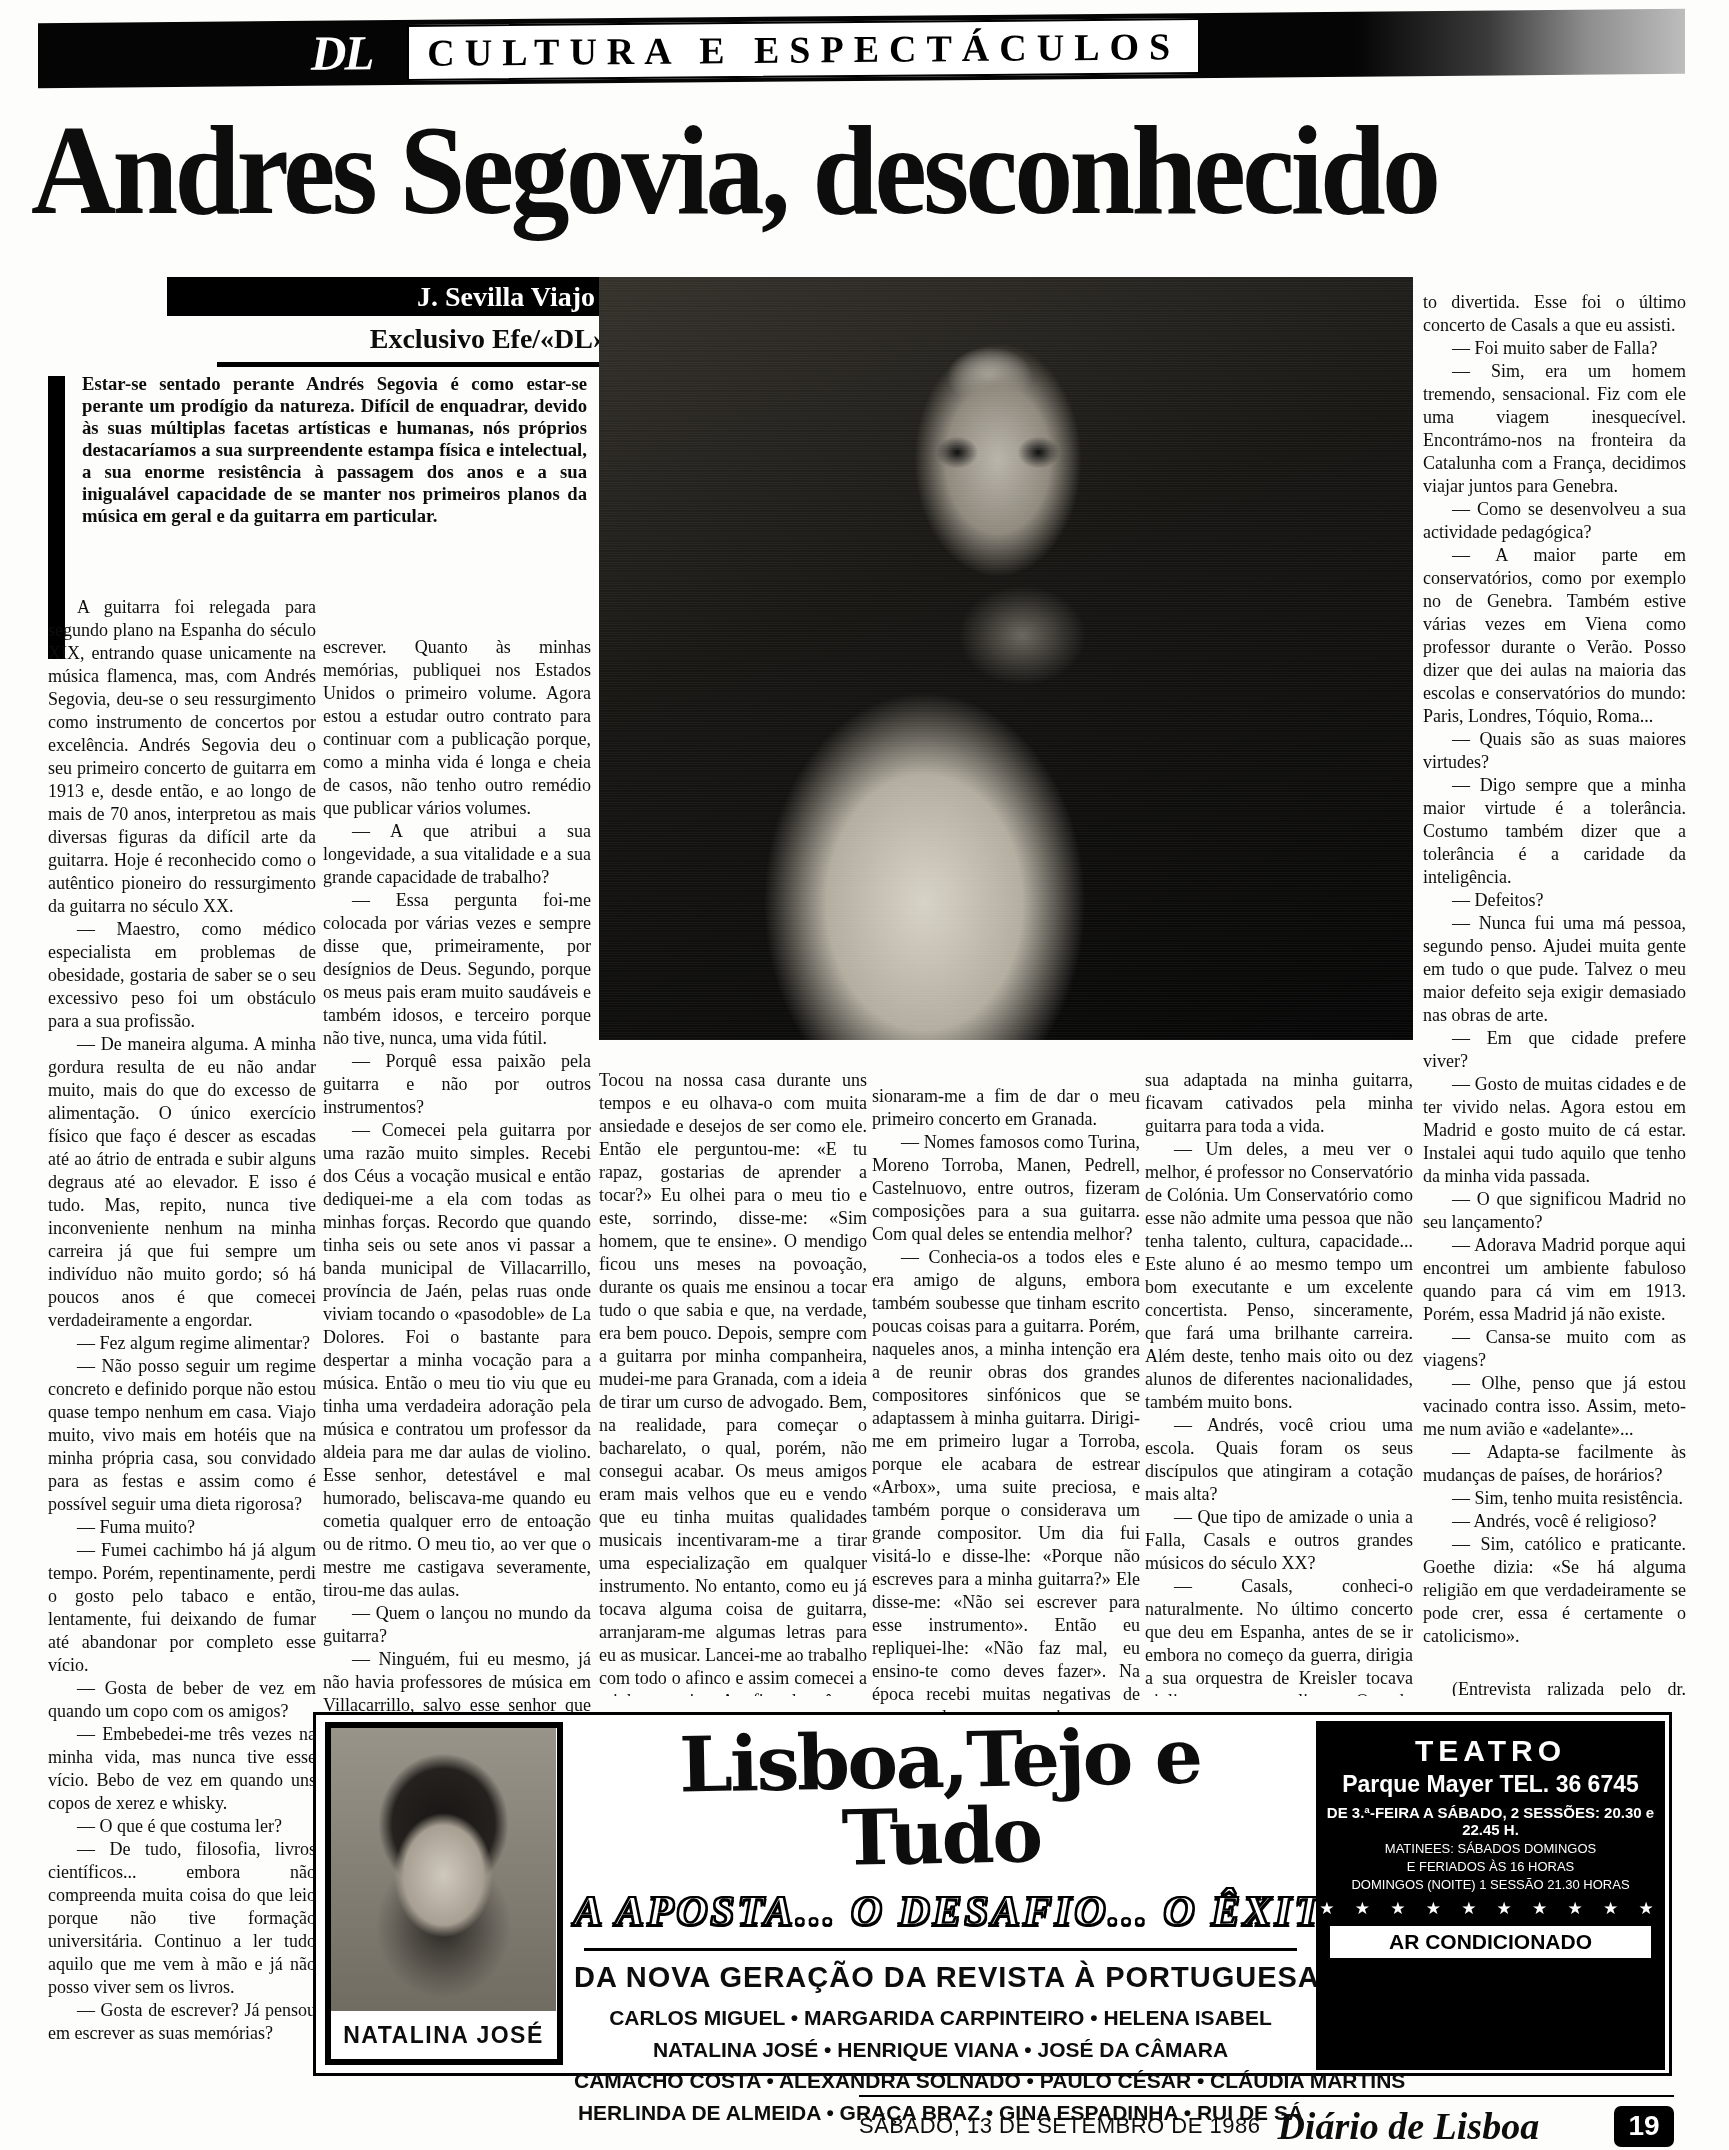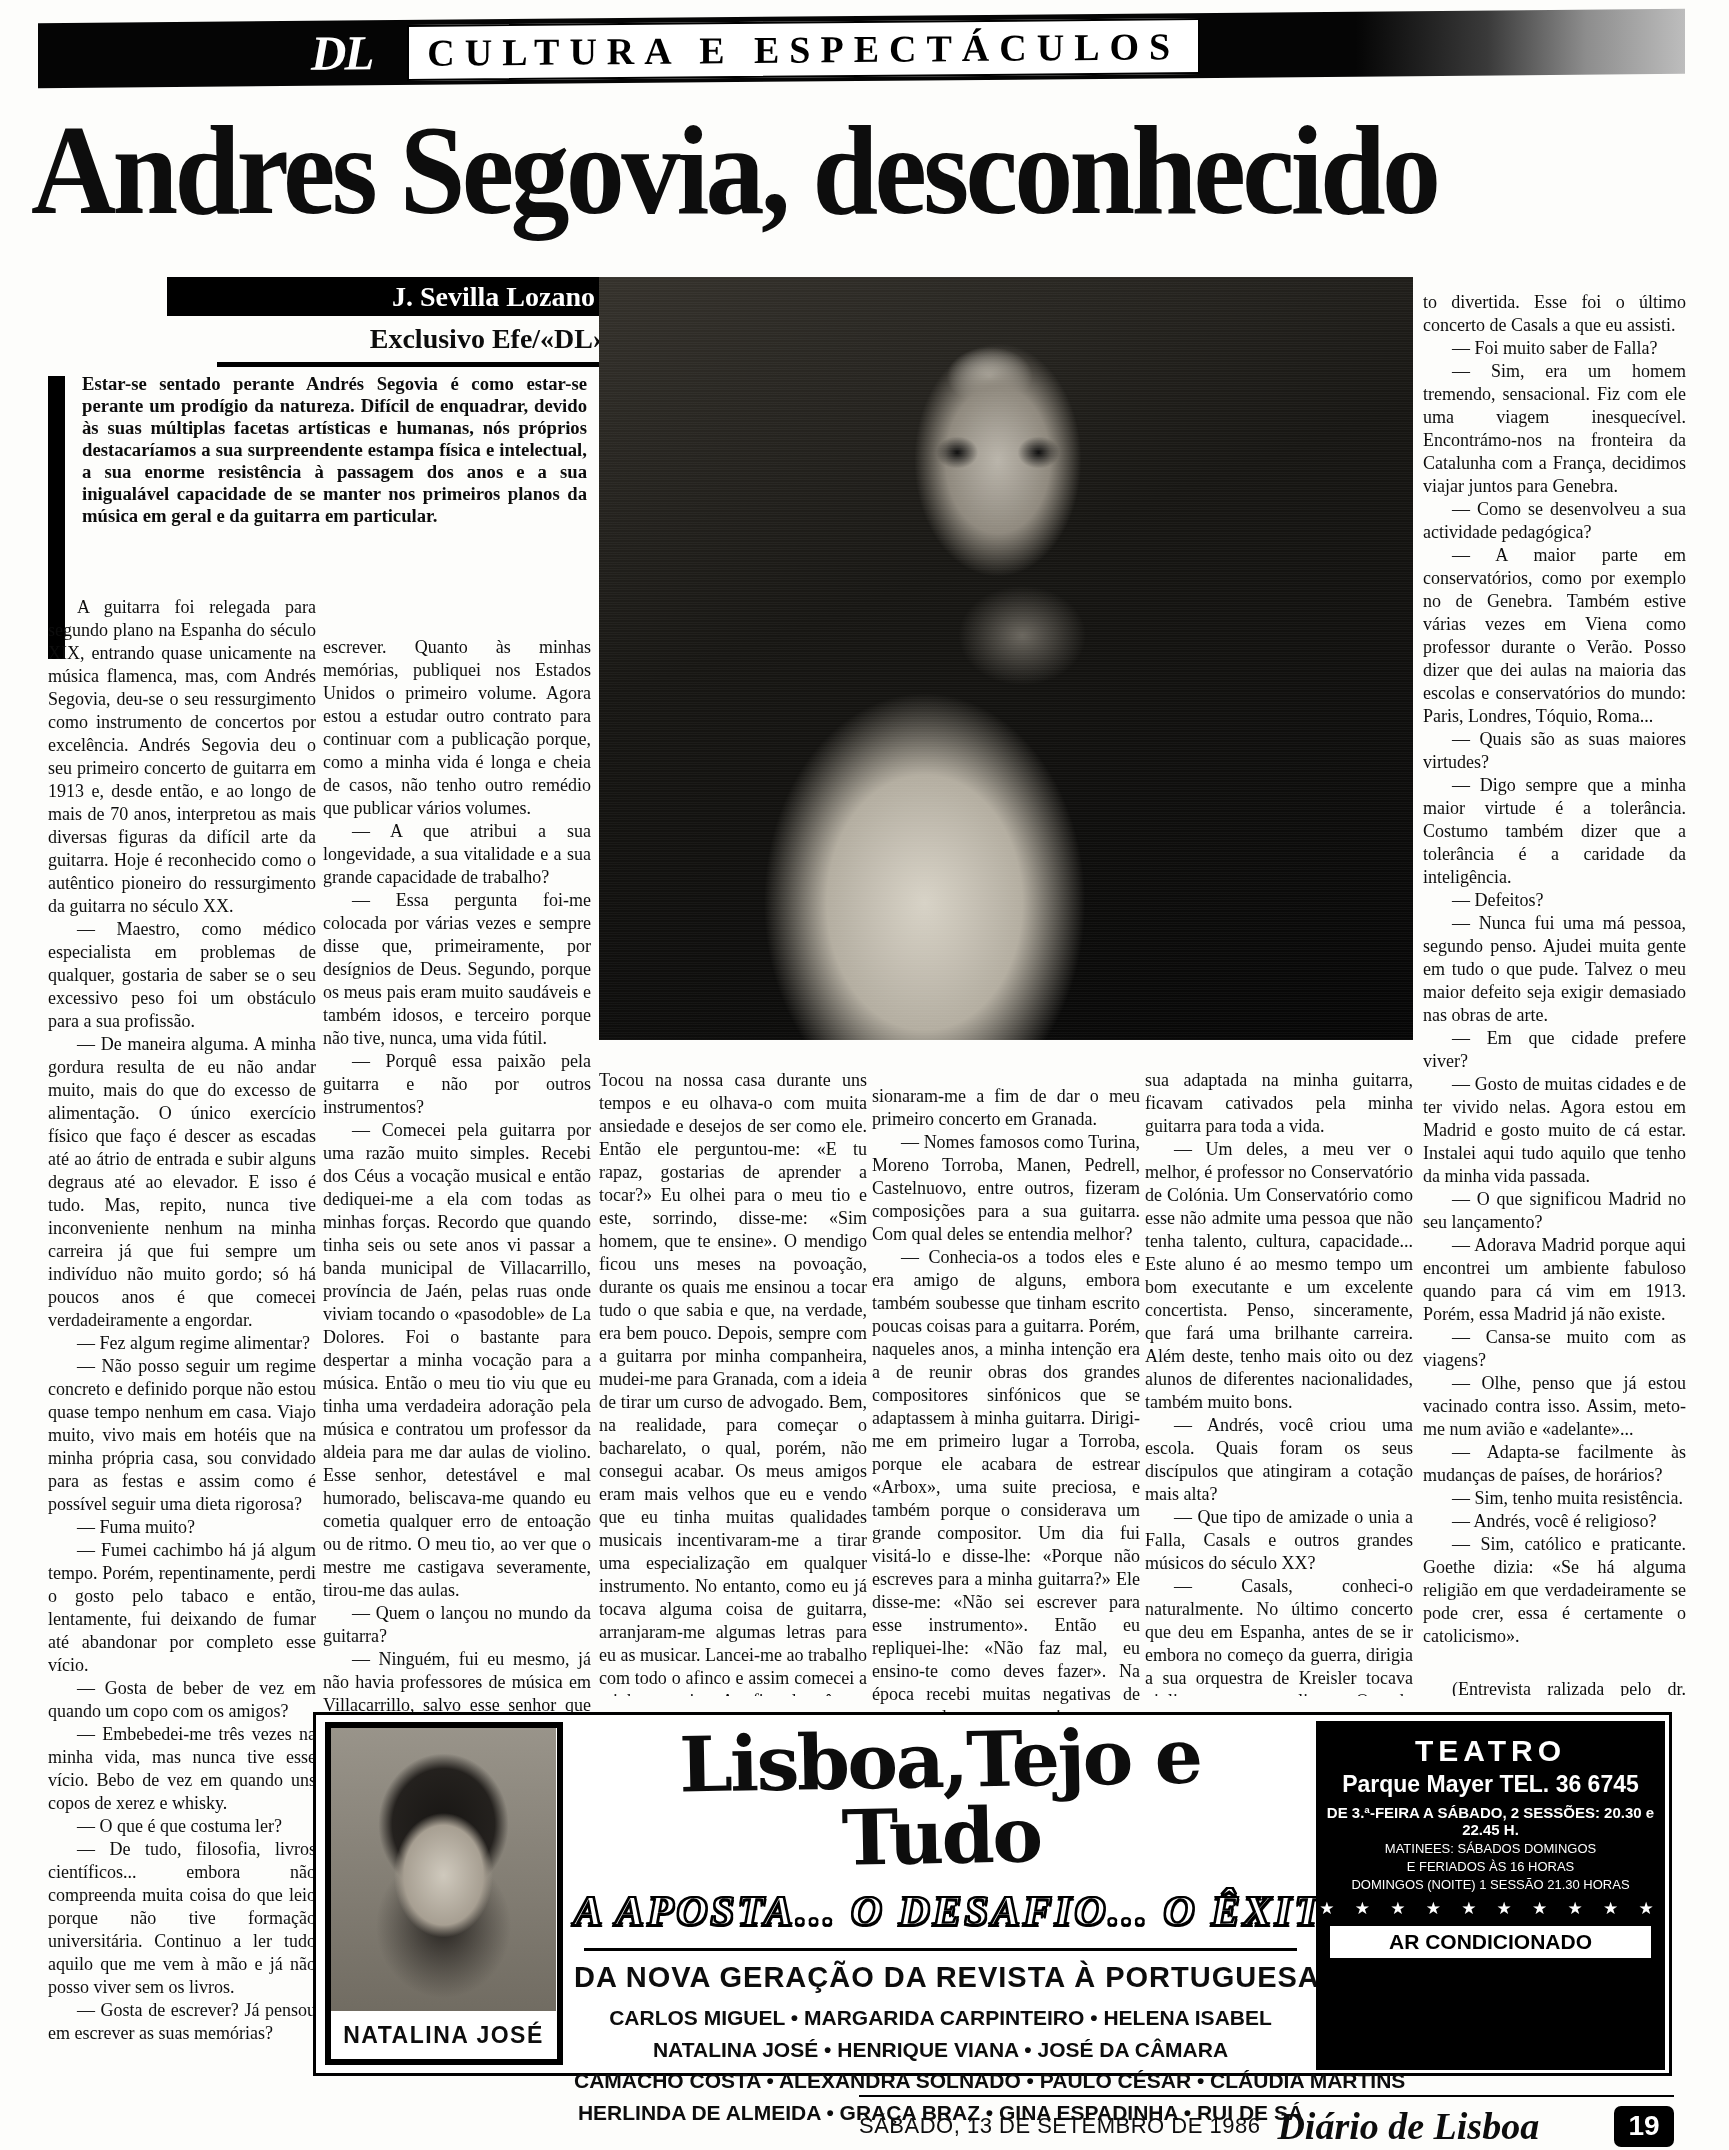--- a/index.html
+++ b/index.html
@@ -147,33 +147,33 @@
 <div id="page">
 
   <div class="banner">
     <span class="dl-logo">DL</span>
     <span class="banner-title">CULTURA E ESPECTÁCULOS</span>
   </div>
 
   <h1 class="headline">Andres Segovia, desconhecido</h1>
 
   <div class="byline-bar">
-    <span>J. Sevilla Lozano</span>
+    <span>J. Sevilla Viajo</span>
   </div>
   <div class="byline-source">Exclusivo Efe/«DL»</div>
   <div class="byline-rule"></div>
 
   <div class="lead-bar"></div>
   <div class="lead">Estar-se sentado perante Andrés Segovia é como estar-se perante um prodígio da natureza. Difícil de enquadrar, devido às suas múltiplas facetas artísticas e humanas, nós próprios destacaríamos a sua surpreendente estampa física e intelectual, a sua enorme resistência à passagem dos anos e a sua inigualável capacidade de se manter nos primeiros planos da música em geral e da guitarra em particular.</div>
 
   <div class="photo"></div>
 
   <div id="col1" class="col">
       <p>A guitarra foi relegada para segundo plano na Espanha do século XIX, entrando quase unicamente na música flamenca, mas, com Andrés Segovia, deu-se o seu ressurgimento como instrumento de concertos por excelência. Andrés Segovia deu o seu primeiro concerto de guitarra em 1913 e, desde então, e ao longo de mais de 70 anos, interpretou as mais diversas figuras da difícil arte da guitarra. Hoje é reconhecido como o autêntico pioneiro do ressurgimento da guitarra no século XX.</p>
-      <p>— Maestro, como médico especialista em problemas de qualquer, gostaria de saber se o seu excessivo peso foi um obstáculo para a sua profissão.</p>
+      <p>— Maestro, como médico especialista em problemas de obesidade, gostaria de saber se o seu excessivo peso foi um obstáculo para a sua profissão.</p>
       <p>— De maneira alguma. A minha gordura resulta de eu não andar muito, mais do que do excesso de alimentação. O único exercício físico que faço é descer as escadas até ao átrio de entrada e subir alguns degraus até ao elevador. E isso é tudo. Mas, repito, nunca tive inconveniente nenhum na minha carreira já que fui sempre um indivíduo não muito gordo; só há poucos anos é que comecei verdadeiramente a engordar.</p>
       <p>— Fez algum regime alimentar?</p>
       <p>— Não posso seguir um regime concreto e definido porque não estou quase tempo nenhum em casa. Viajo muito, vivo mais em hotéis que na minha própria casa, sou convidado para as festas e assim como é possível seguir uma dieta rigorosa?</p>
       <p>— Fuma muito?</p>
       <p>— Fumei cachimbo há já algum tempo. Porém, repentinamente, perdi o gosto pelo tabaco e então, lentamente, fui deixando de fumar até abandonar por completo esse vício.</p>
       <p>— Gosta de beber de vez em quando um copo com os amigos?</p>
       <p>— Embebedei-me três vezes na minha vida, mas nunca tive esse vício. Bebo de vez em quando uns copos de xerez e whisky.</p>
       <p>— O que é que costuma ler?</p>
       <p>— De tudo, filosofia, livros científicos... embora não compreenda muita coisa do que leio porque não tive formação universitária. Continuo a ler tudo aquilo que me vem à mão e já não posso viver sem os livros.</p>
       <p>— Gosta de escrever? Já pensou em escrever as suas memórias?</p>

